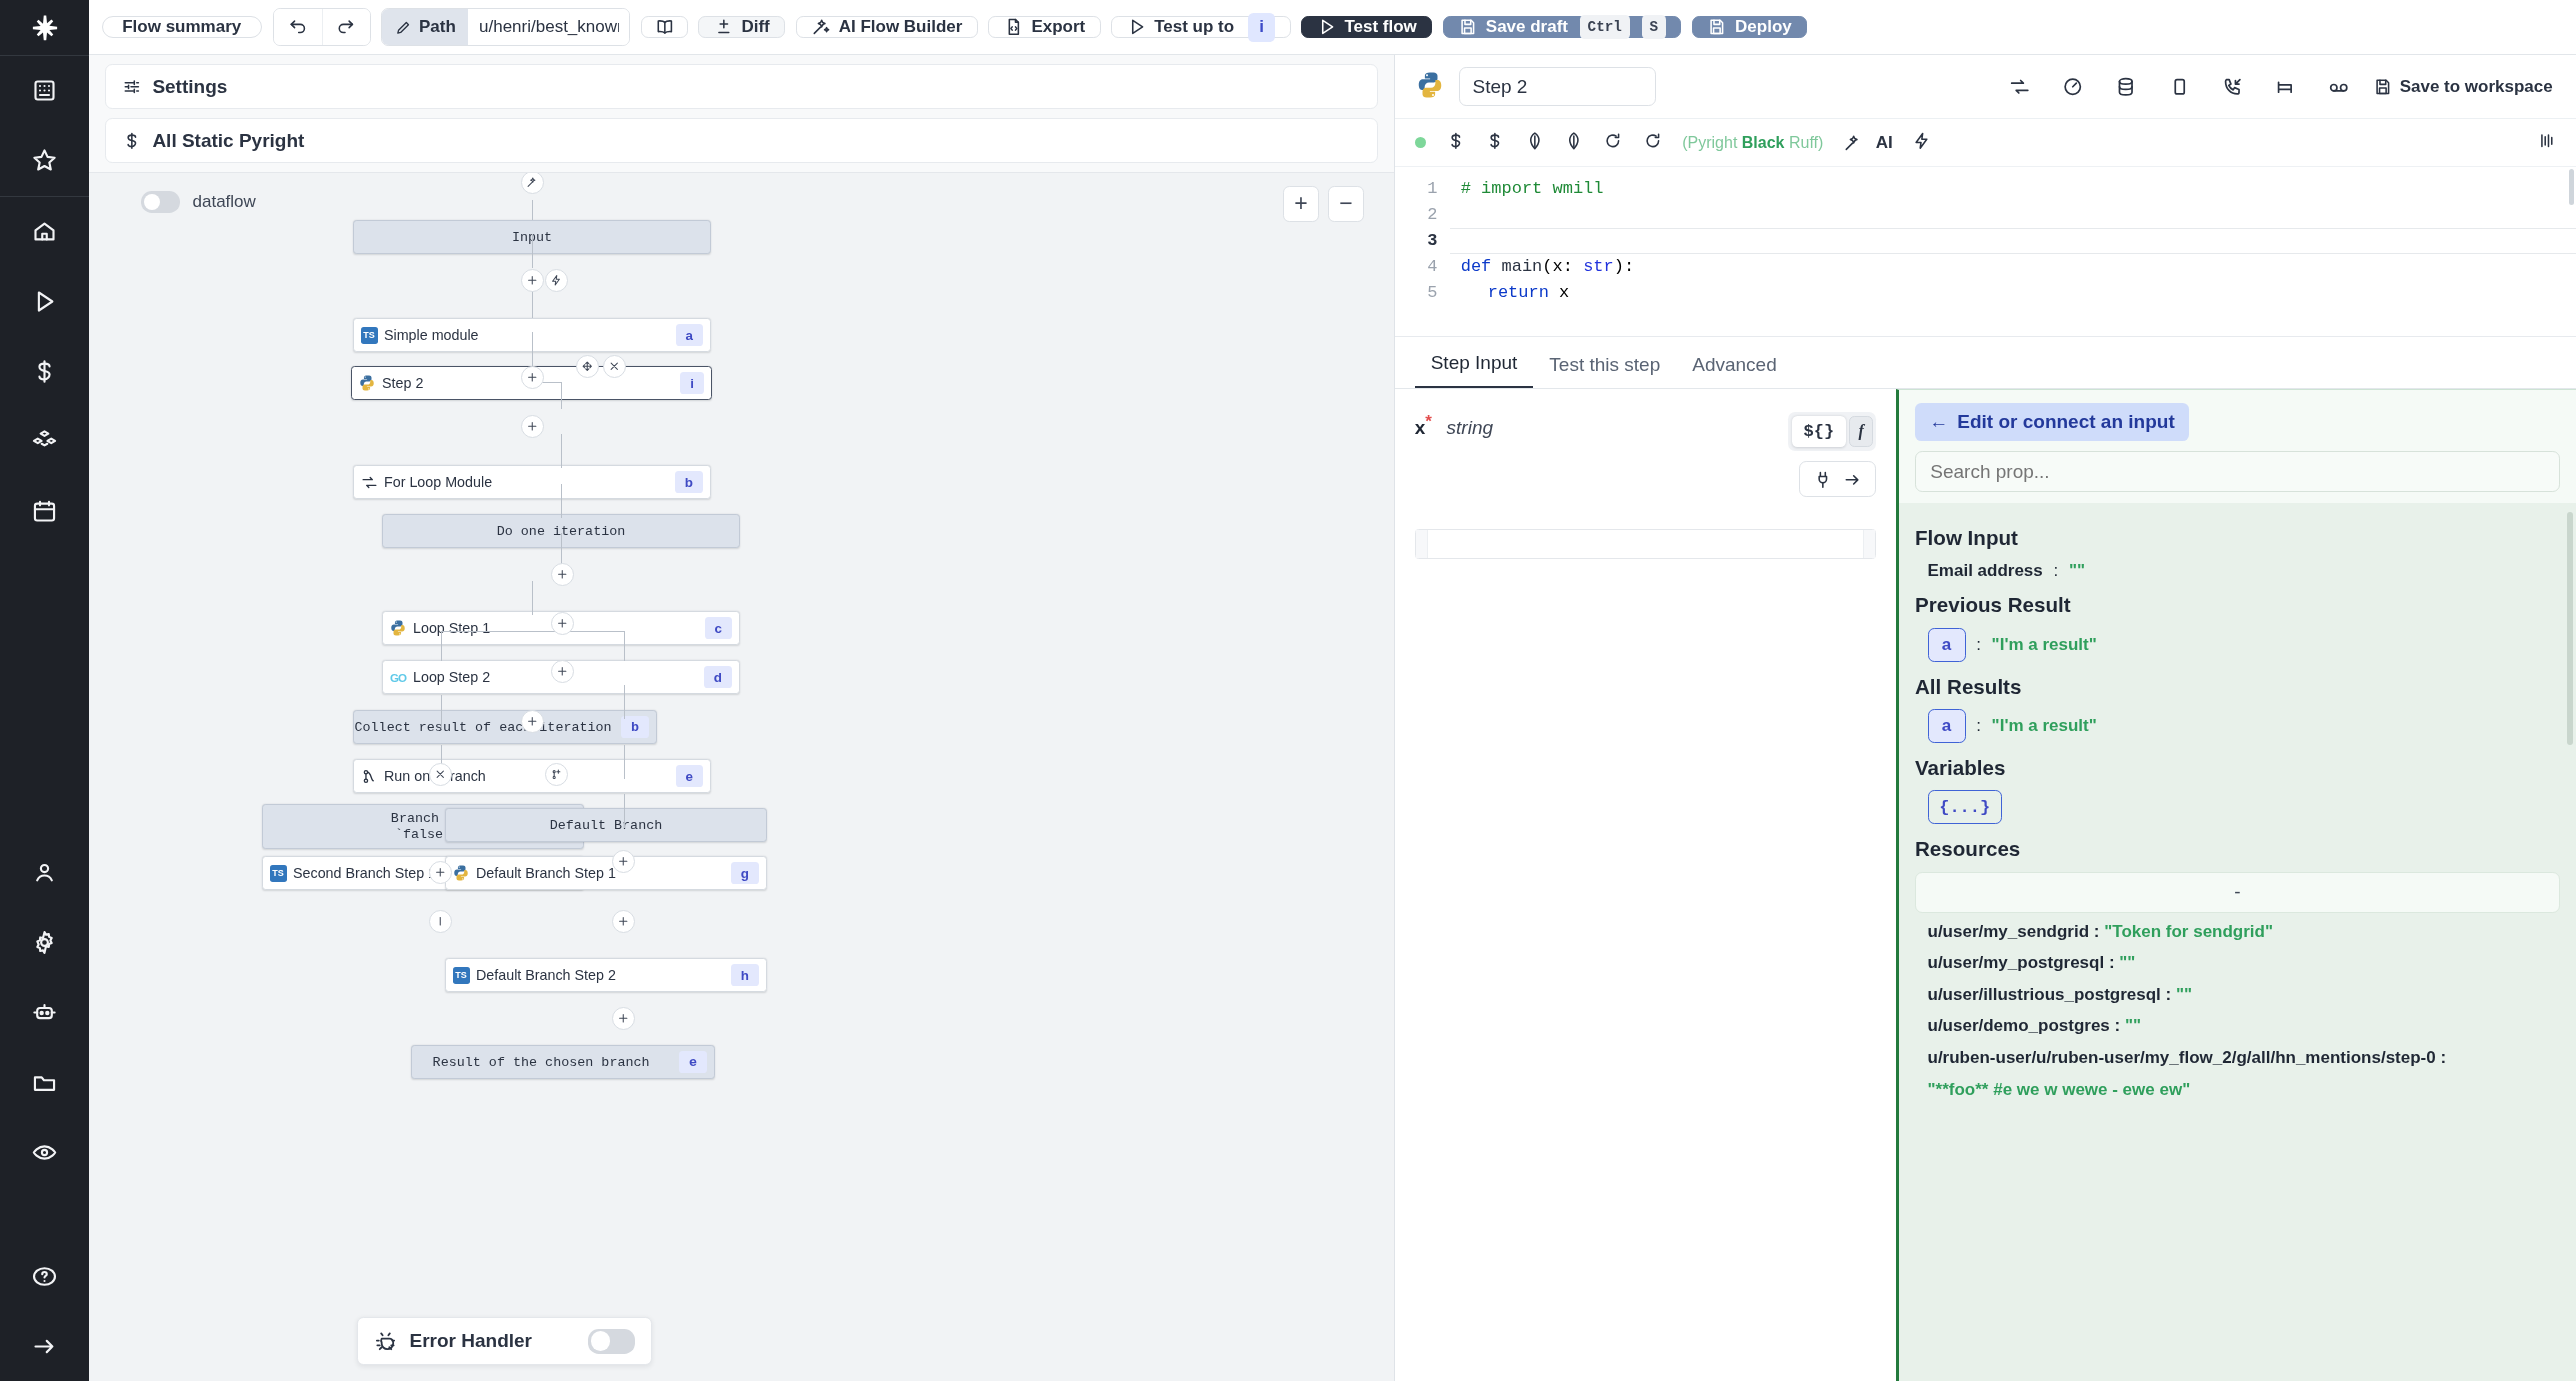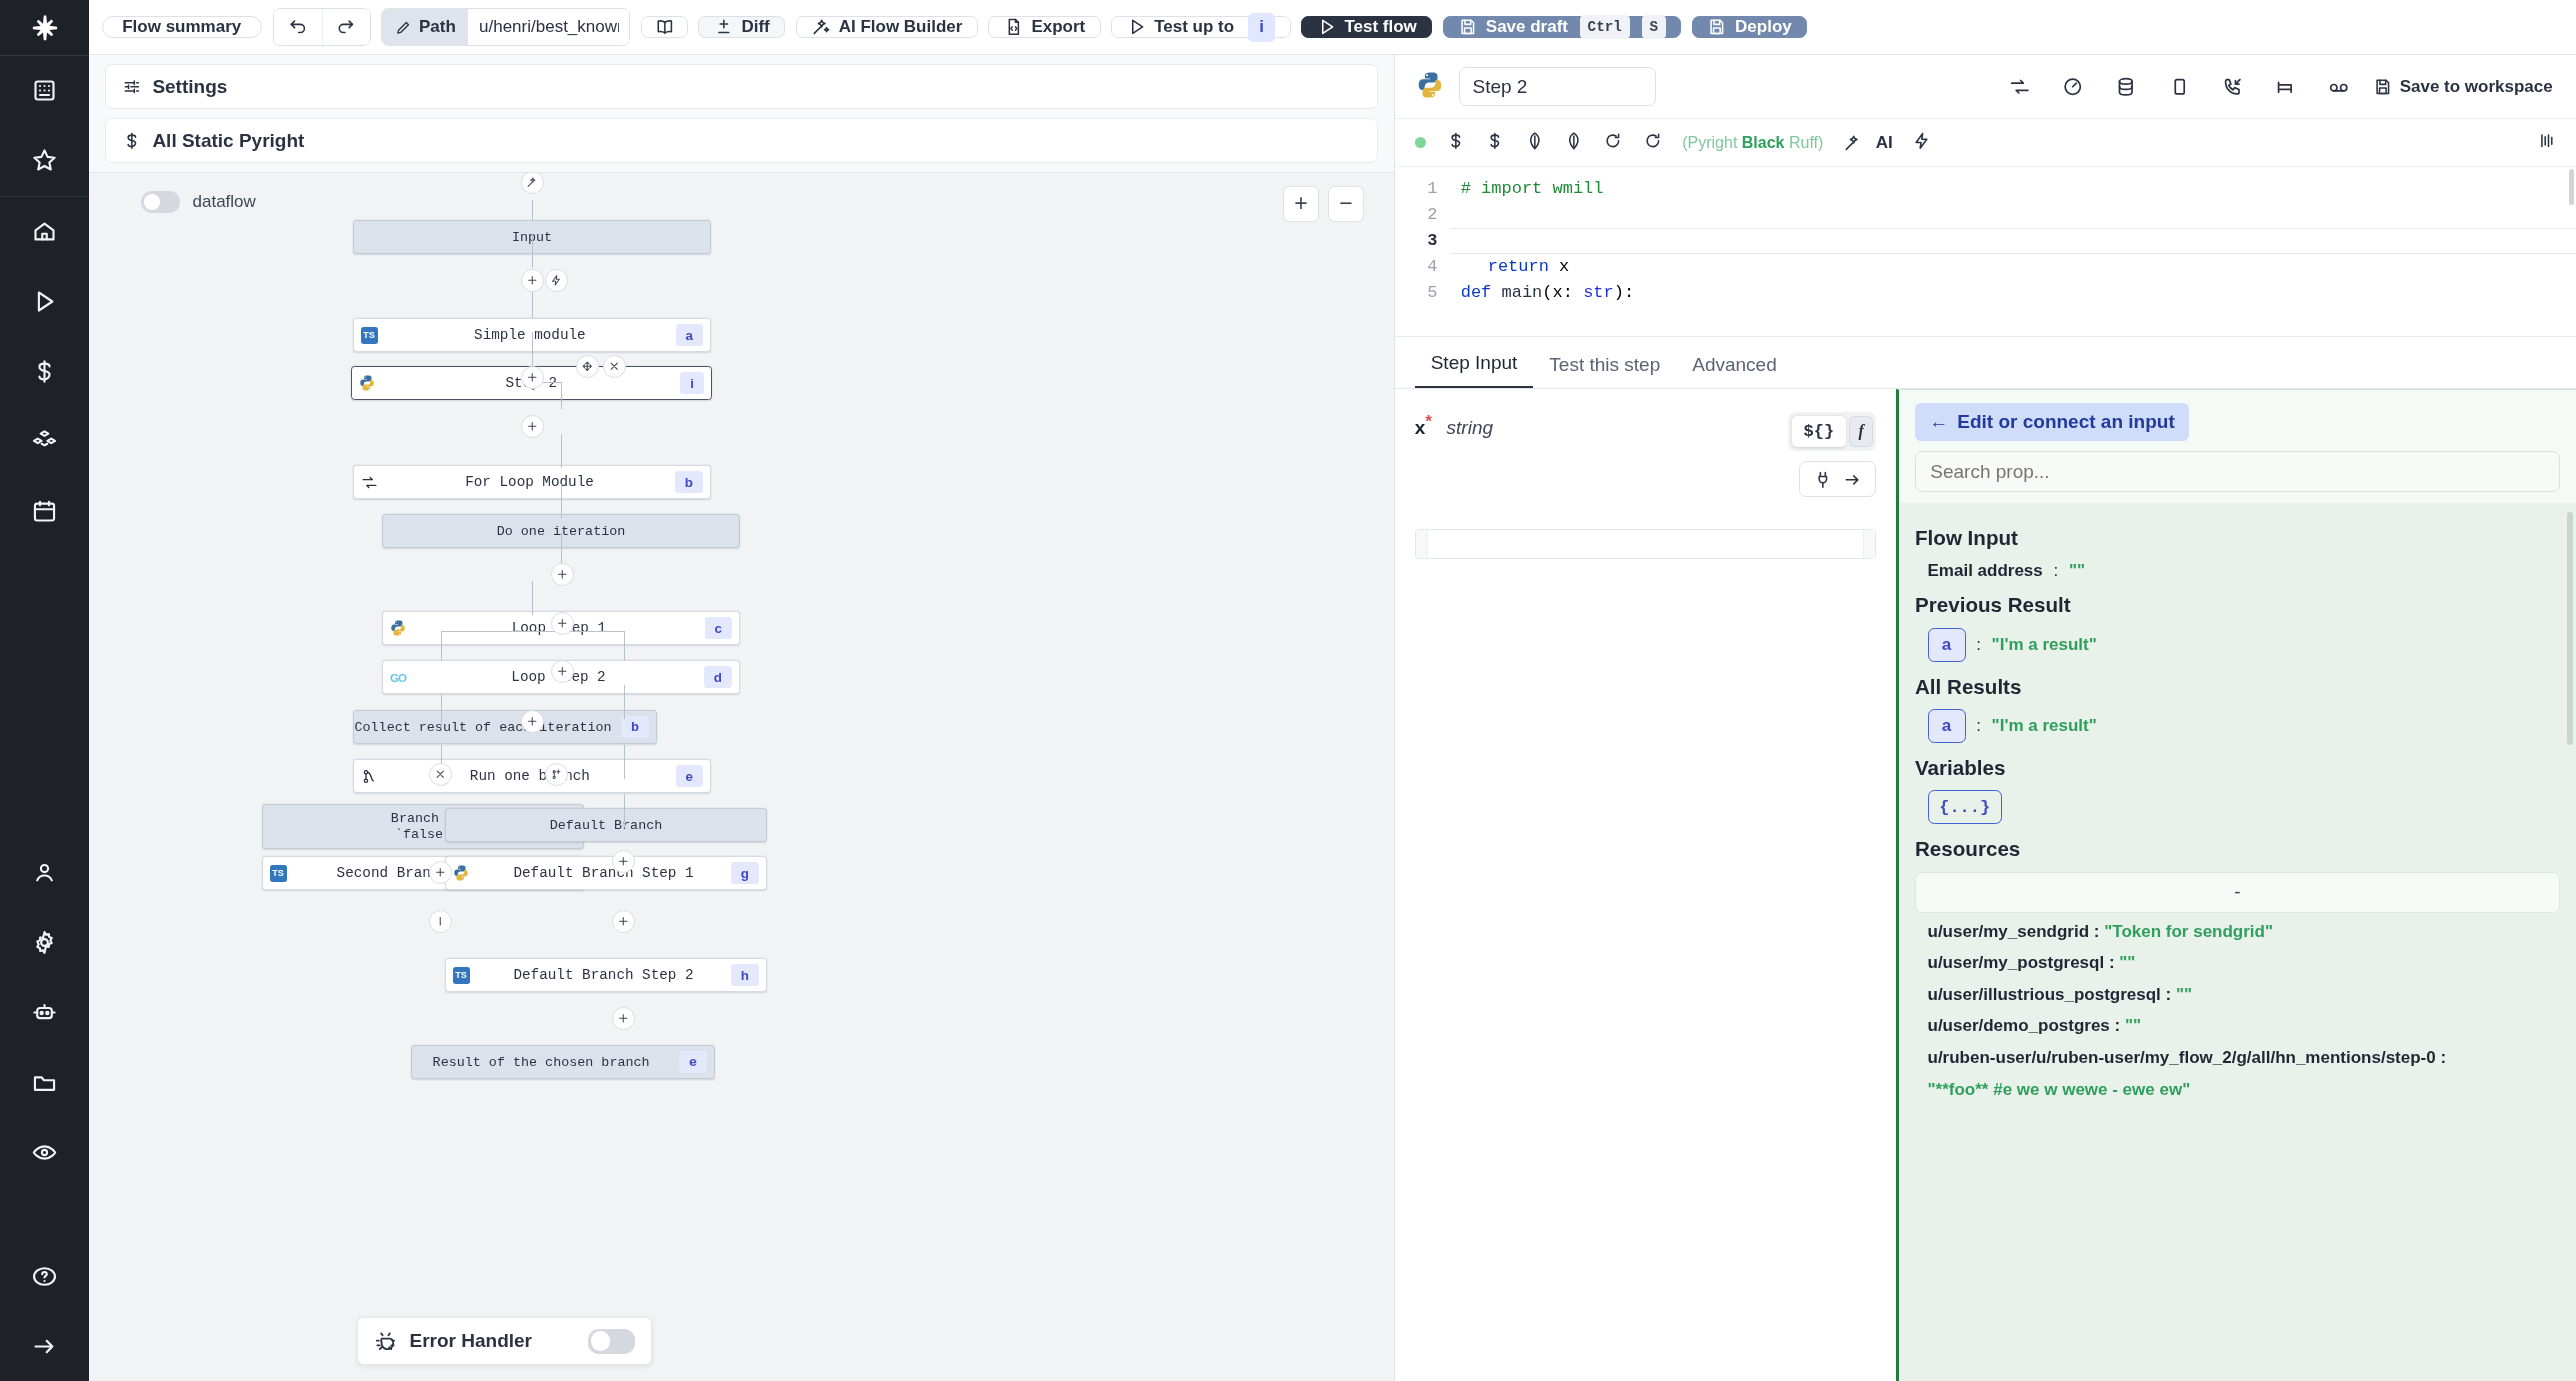--- a/index.html
+++ b/index.html
@@ -84,21 +84,21 @@
              display:flex;align-items:center;justify-content:center;font-size:23px;color:#3f4756;cursor:pointer;}
 
   .node {
     position:absolute; height:34px; border-radius:3.6px; display:flex; align-items:center;
     font-size:14.3px; color:#2b3342; box-shadow:0 0.9px 1.8px rgba(20,25,35,.14);
   }
   .node.plain { background:#fff; border:0.9px solid #d5dae0; }
   .node.sys   { background:#dce2eb; border:0.9px solid #c2cad6; justify-content:center;
                 font-family:"Liberation Mono",monospace; font-size:13.4px; }
   .node.sel   { border:1.8px solid #4a5466; }
-  .node .nlbl { flex:1; text-align:center;font-family:Liberation Mono, monospace; }
+  .node .nlbl { flex:1; text-align:left; }
   .node .nico { width:30px; display:flex;align-items:center;justify-content:center; }
   .node .ntag { background:#e3e8fd; color:#3f4ac4; font-weight:700; font-size:13.4px;
                 border-radius:3.6px; padding:3.6px 9.8px; margin-right:7.2px; }
   .node.sys .ntag { margin-left:9px; }
   .ts-ico { width:17px;height:17px;background:#3277bd;color:#fff;border-radius:2.7px;
             font-size:9px;font-weight:700;display:flex;align-items:center;justify-content:center;
             font-family:"Liberation Sans",sans-serif; }
   .go-ico { color:#5fc9e8; font-weight:700; font-size:11.6px; font-family:"Liberation Sans",sans-serif;
             letter-spacing:-0.9px;}
   .py-ico { width:18px; height:18px; }
@@ -776,22 +776,22 @@
         <div class="cur">3</div>
         <div>4</div>
         <div>5</div>
       </div>
       <div class="lines">
         <div class="cm"># import wmill</div>
         <div>&nbsp;</div>
         <div style="position:relative">
           <span class="curline" style="top:0;left:-10.7px;right:-1163px"></span>&nbsp;
         </div>
+        <div><span class="kw">def</span> <span class="fn">main</span>(x: <span class="ty">str</span>):</div>
         <div style="padding-left:27px"><span class="kw">return</span> x</div>
-        <div><span class="kw">def</span> <span class="fn">main</span>(x: <span class="ty">str</span>):</div>
       </div>
       <div class="code-scroll"></div>
     </div>
 
     <div class="tabs">
       <div class="tab active">Step Input</div>
       <div class="tab">Test this step</div>
       <div class="tab">Advanced</div>
     </div>
 

